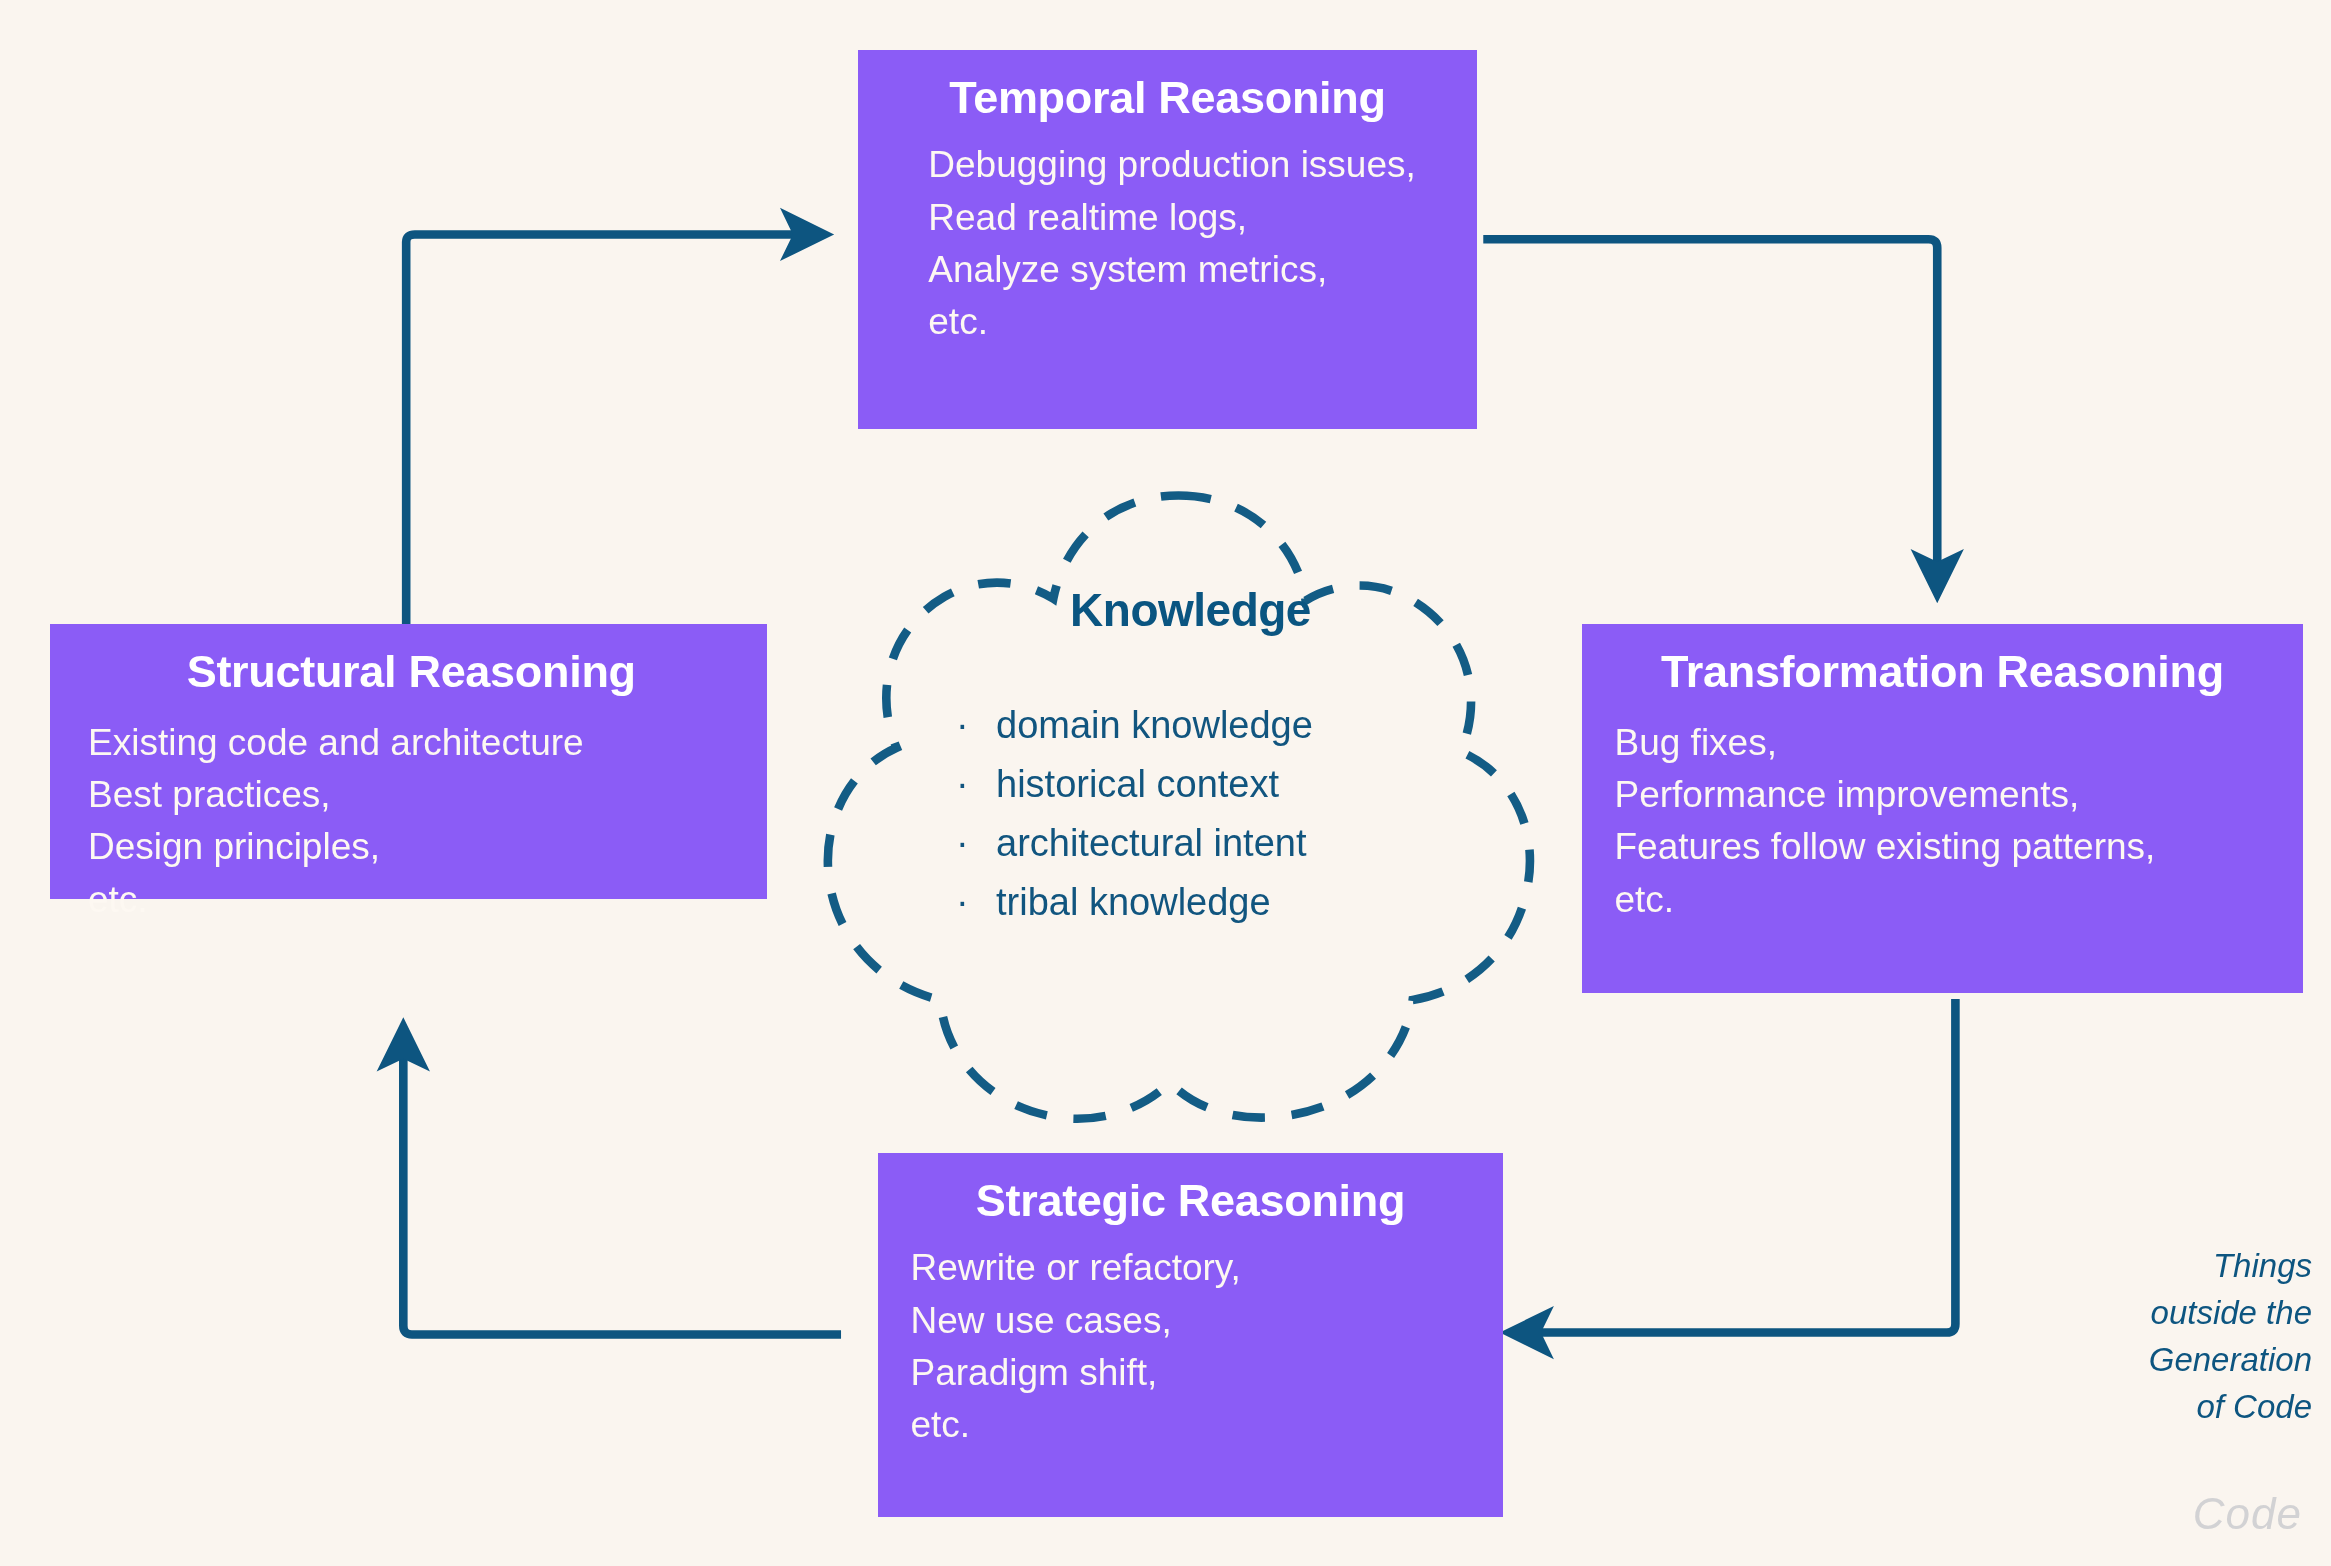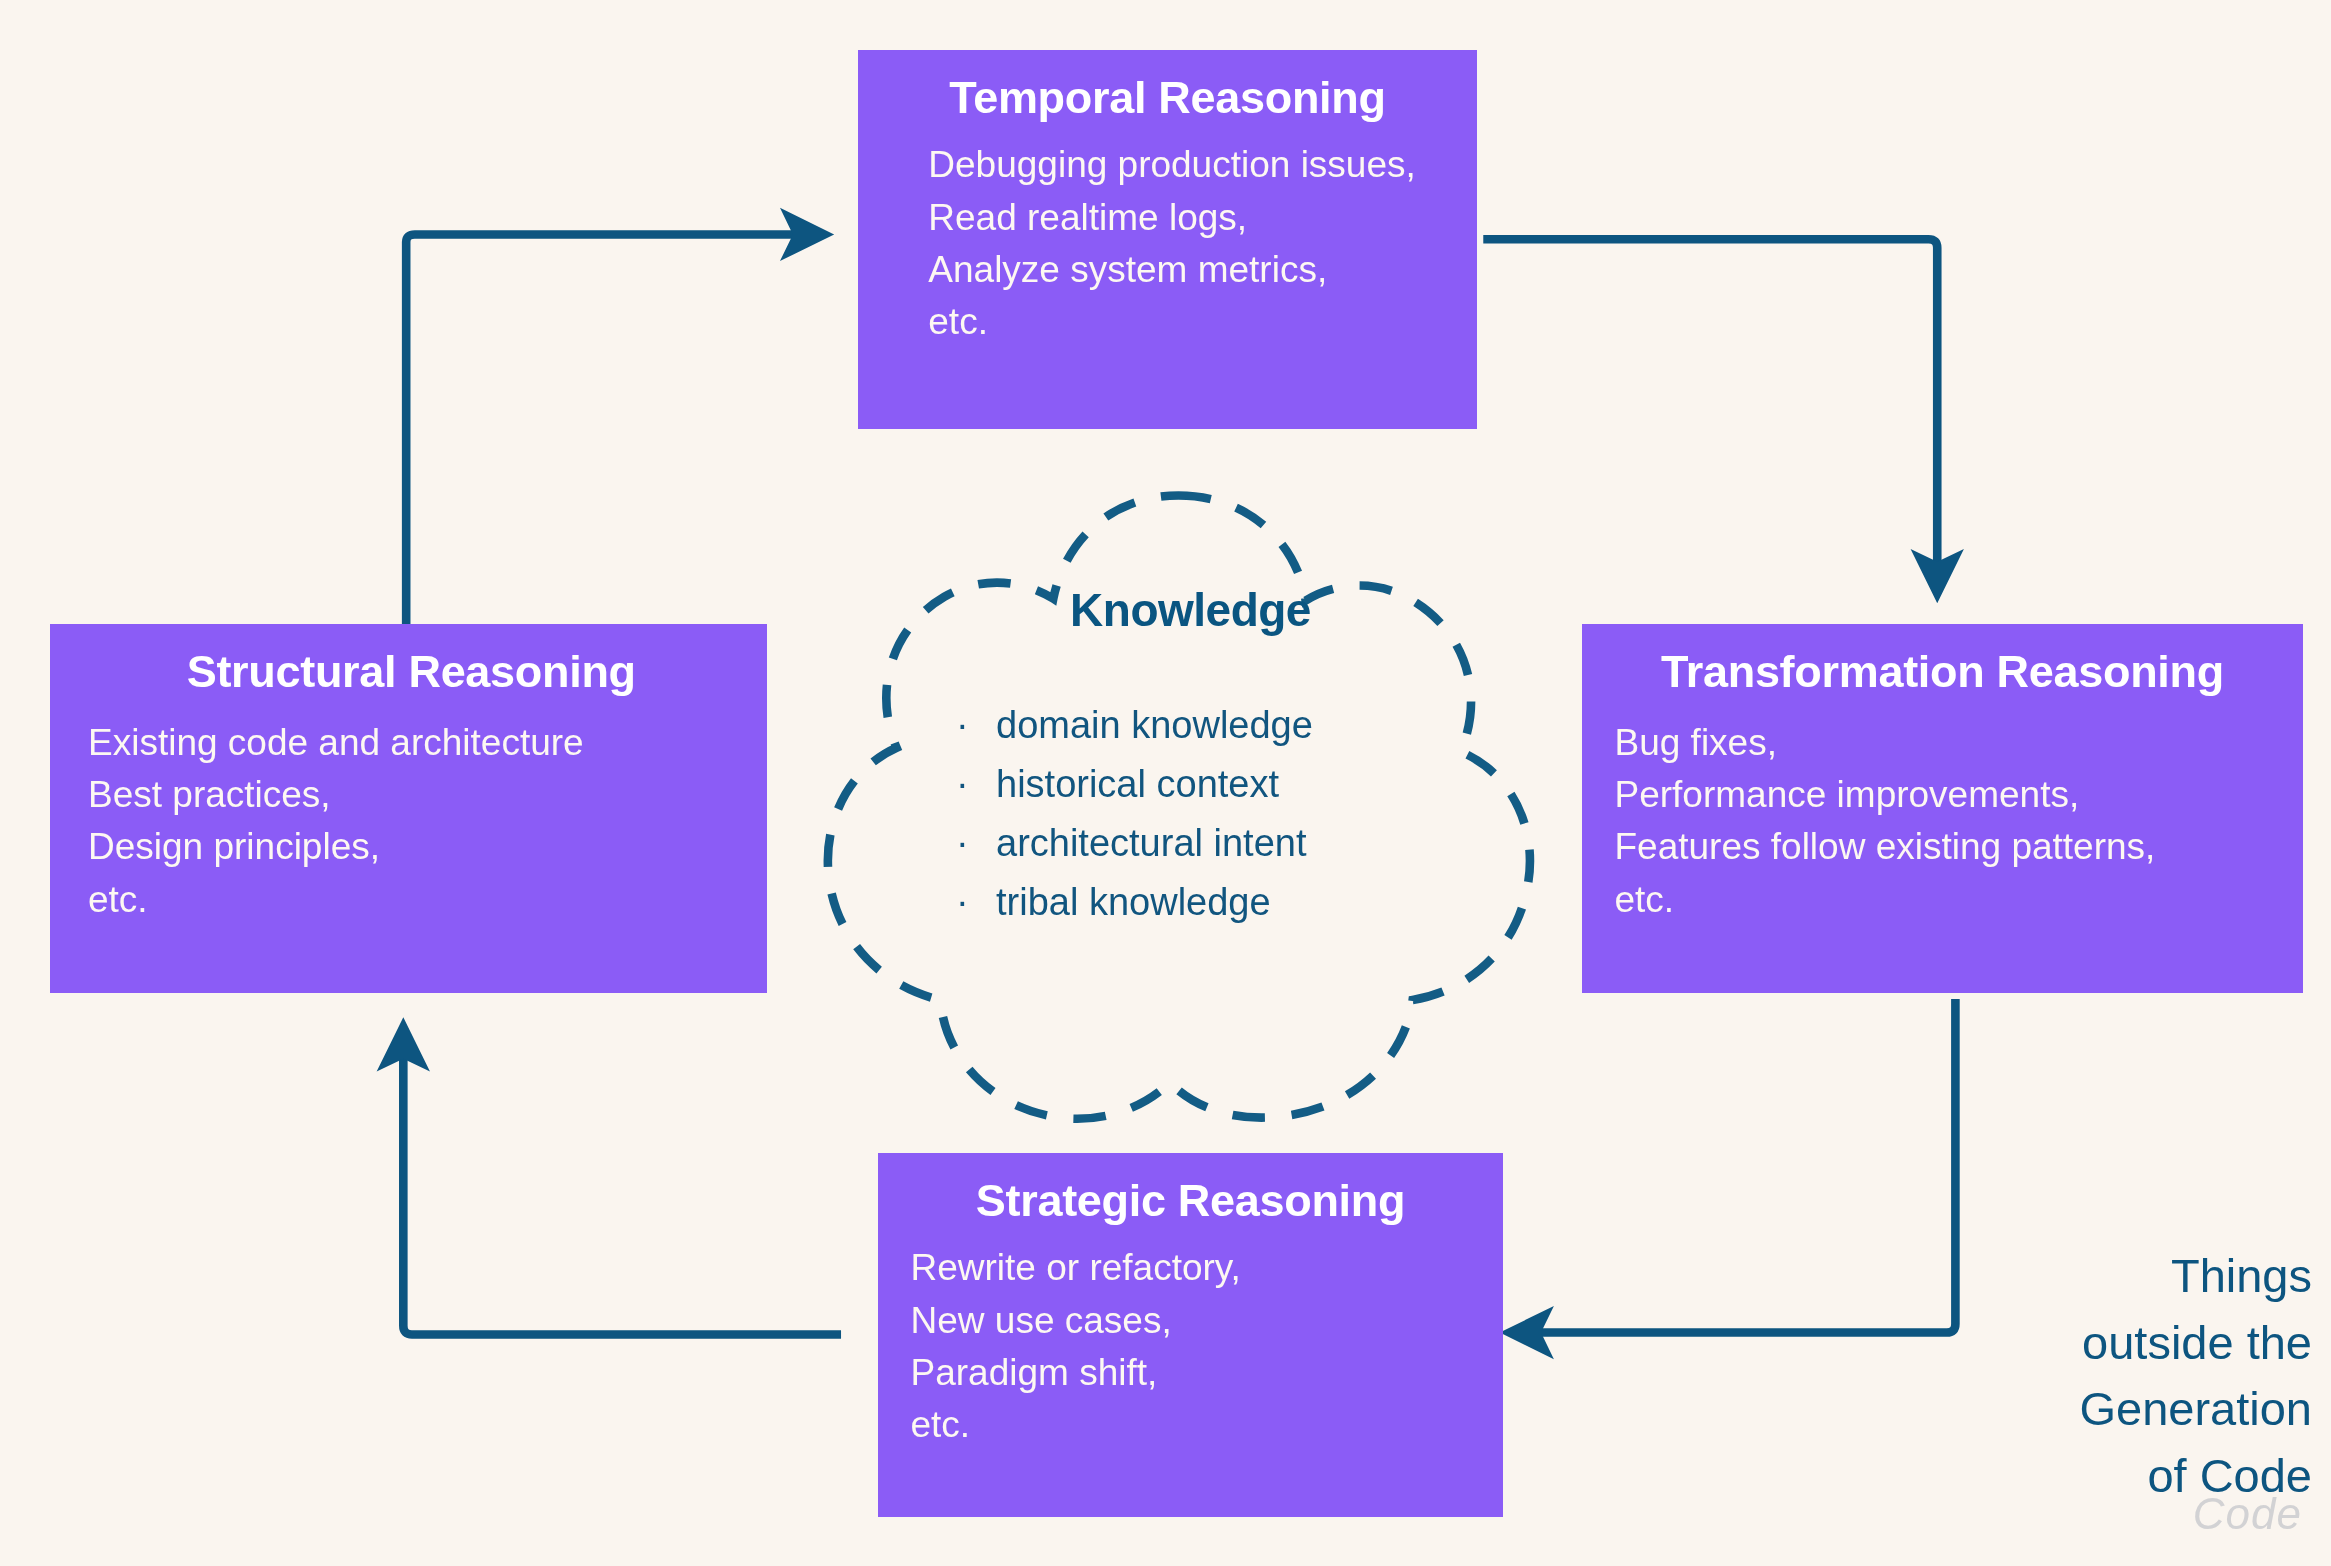--- a/index.html
+++ b/index.html
@@ -51,21 +51,21 @@
   }
   .node-line { white-space: nowrap; }
 
   
   #node-temporal {
     left: 858px; top: 50px; width: 619px; height: 379px;
   }
   #node-temporal .node-lines { padding-left: 3.8px; margin-left: 34px; }
 
   #node-structural {
-    left: 50px; top: 624px; width: 717px; height: 369px;
+    left: 50px; top: 624px; width: 717px; height: 275px;
     padding-left: 38px;
   }
   #node-structural .node-title { margin-bottom: 19px; }
 
   #node-transformation {
     left: 1582px; top: 624px; width: 721px; height: 369px;
     padding-left: 32.5px;
   }
   #node-transformation .node-title { margin-bottom: 19px; }
 
@@ -115,21 +115,22 @@
     color: #11557f;
   }
 
   
   #caption {
     position: absolute;
     right: 19px;
     top: 1243px;
     width: 401px;
     text-align: right;
-    font-size: 47px;
+    font-style: italic;
+    font-size: 33px;
     line-height: 1.42;
     color: #0d5580;
   }
   #watermark {
     position: absolute;
     right: 29px;
     top: 1489px;
     font-size: 44px;
     font-style: italic;
     color: rgba(120,130,150,0.30);

